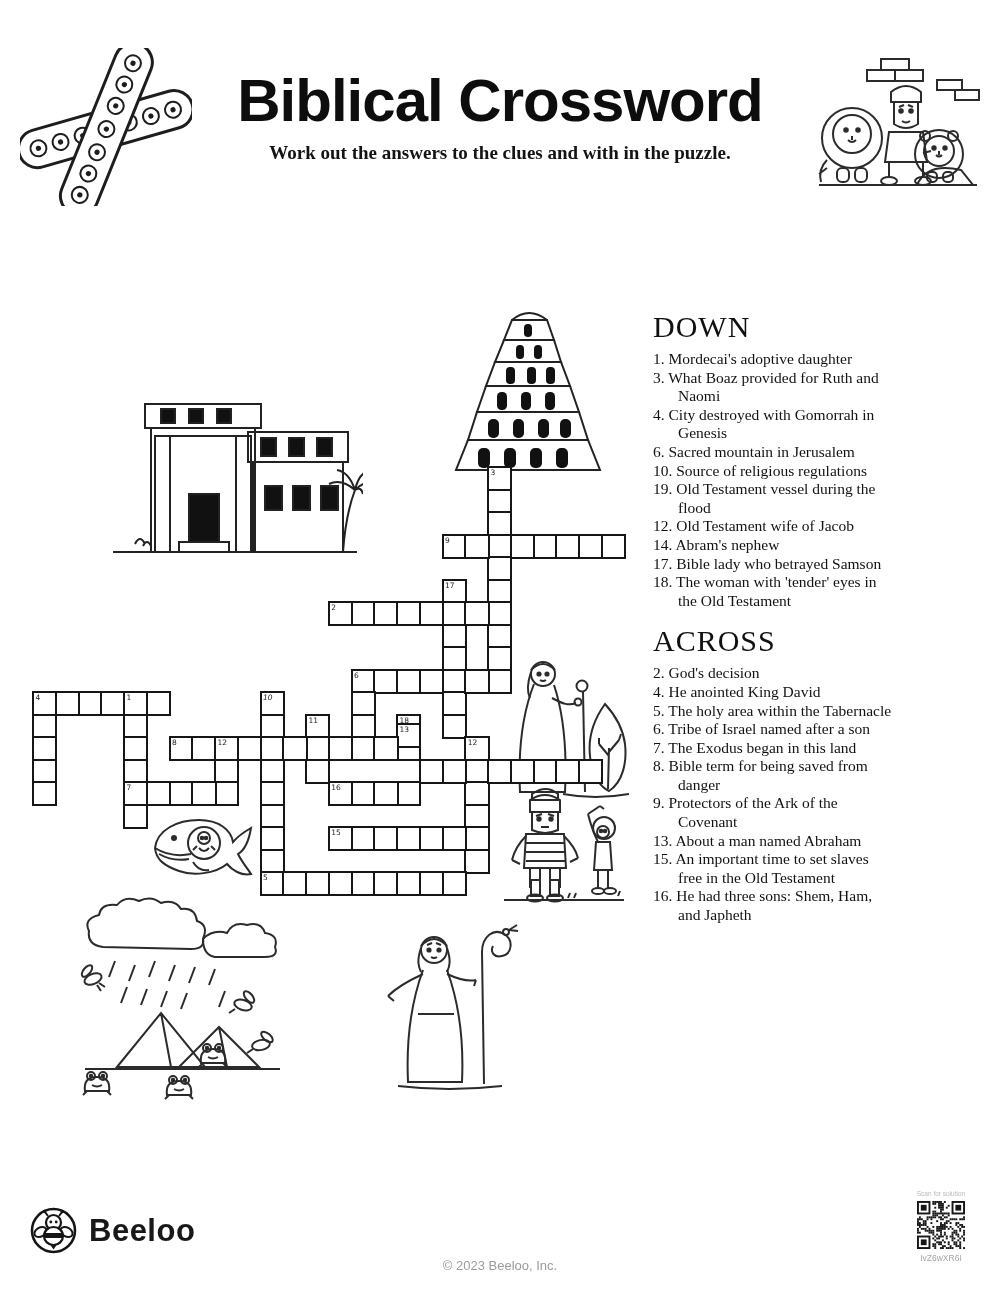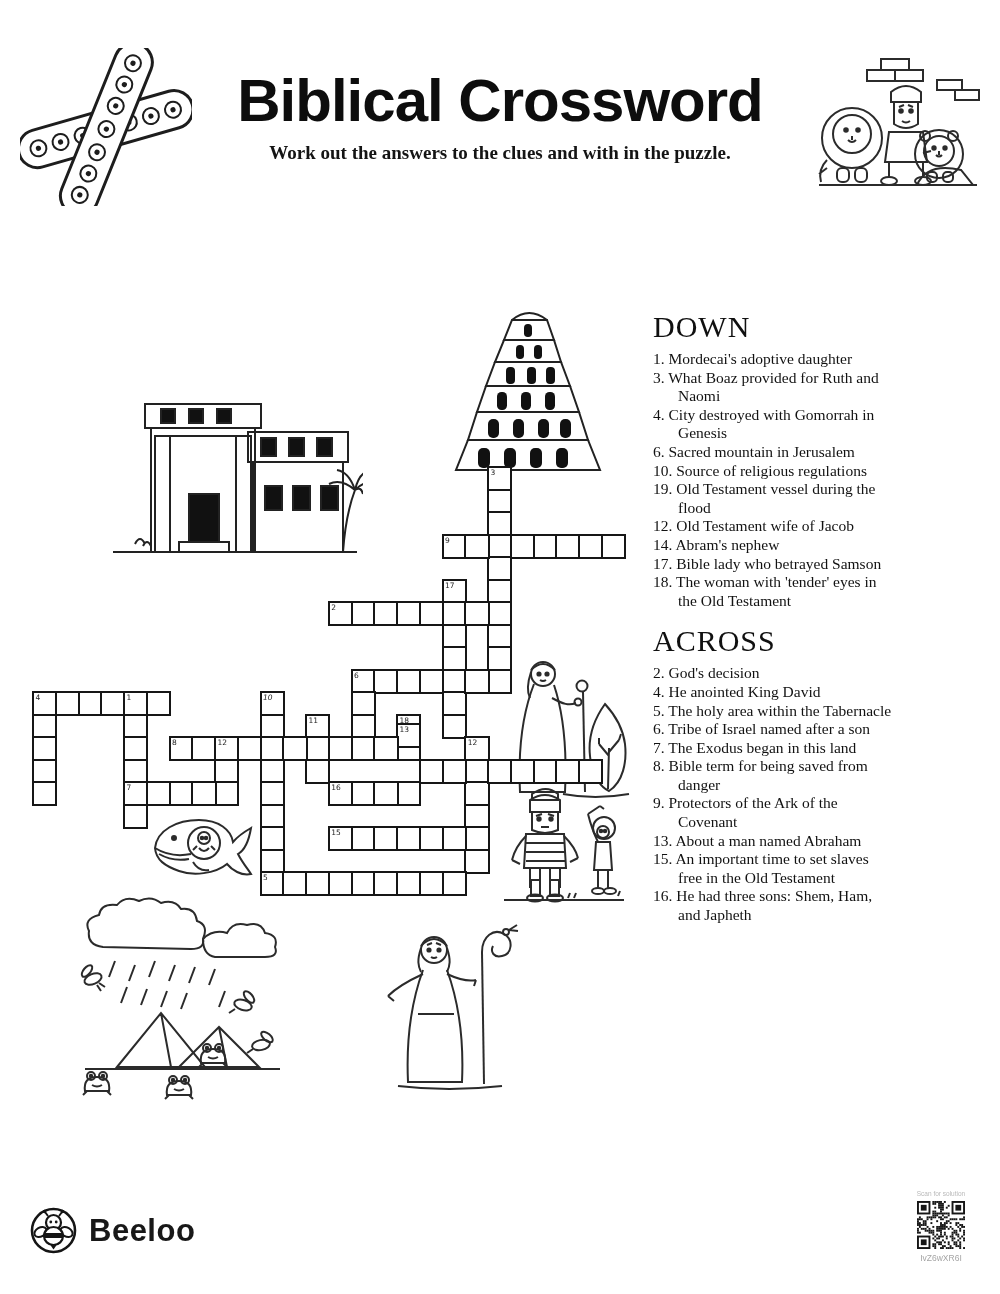--- a/index.html
+++ b/index.html
@@ -516,20 +516,21 @@
         <circle cx="26.2" cy="15" r="1.4" fill="#151515"></circle>
       <ellipse cx="10.5" cy="25" rx="6.5" ry="4.5" transform="rotate(-30 10.5 25)" fill="#fff" stroke="#151515" stroke-width="2"></ellipse>
       <ellipse cx="36.5" cy="25" rx="6.5" ry="4.5" transform="rotate(30 36.5 25)" fill="#fff" stroke="#151515" stroke-width="2"></ellipse>
       <ellipse cx="23.5" cy="29" rx="9.5" ry="9" fill="#fff" stroke="#151515" stroke-width="2.2"></ellipse>
       <path d="M14.6,26 L32.4,26 L32.4,31 L14.7,31 Z" fill="#151515"></path>
       <path d="M20,37.6 L27,37.6 L23.5,42.5 Z" fill="#151515"></path>
     </svg>
     <span id="brand-name">Beeloo</span>
   </div>
 
+  <div id="copyright">© 2023 Beeloo, Inc.</div>
 
   <div id="qr-block">
     <div id="qr-caption">Scan for solution</div>
     <svg id="qr-code" width="48" height="48" viewBox="0 0 48 48">
         <rect x="15.36" y="0.00" width="1.92" height="1.92" fill="#161616"></rect>
         <rect x="17.28" y="0.00" width="1.92" height="1.92" fill="#161616"></rect>
         <rect x="19.20" y="0.00" width="1.92" height="1.92" fill="#161616"></rect>
         <rect x="21.12" y="0.00" width="1.92" height="1.92" fill="#161616"></rect>
         <rect x="23.04" y="0.00" width="1.92" height="1.92" fill="#161616"></rect>
         <rect x="26.88" y="0.00" width="1.92" height="1.92" fill="#161616"></rect>

